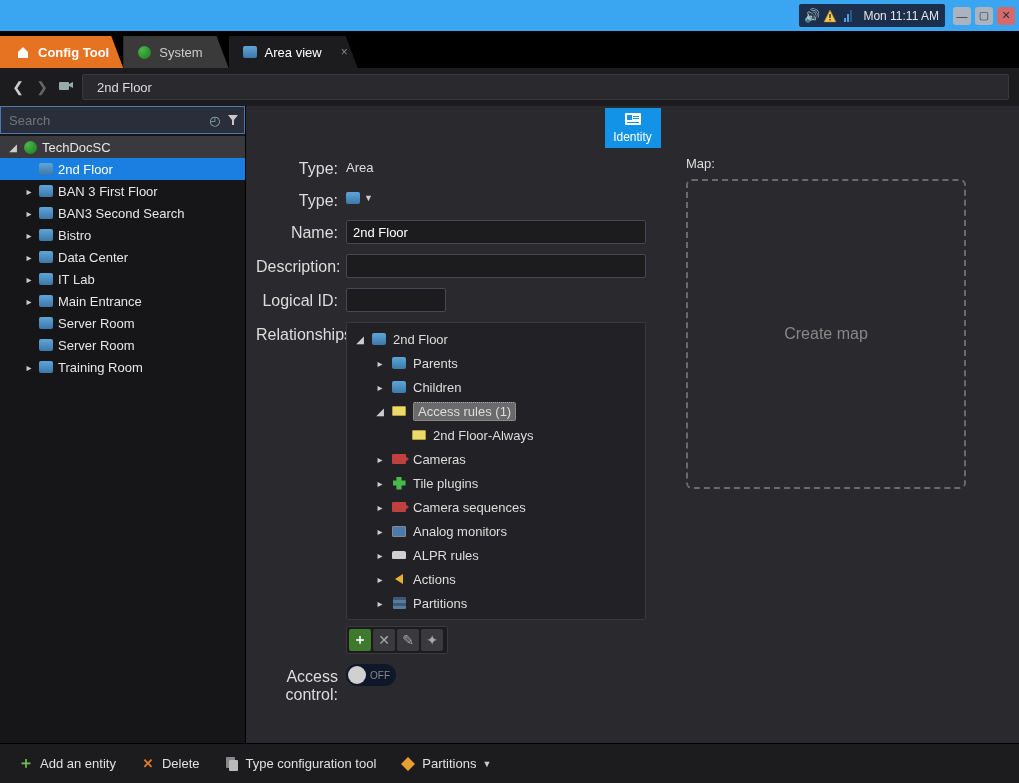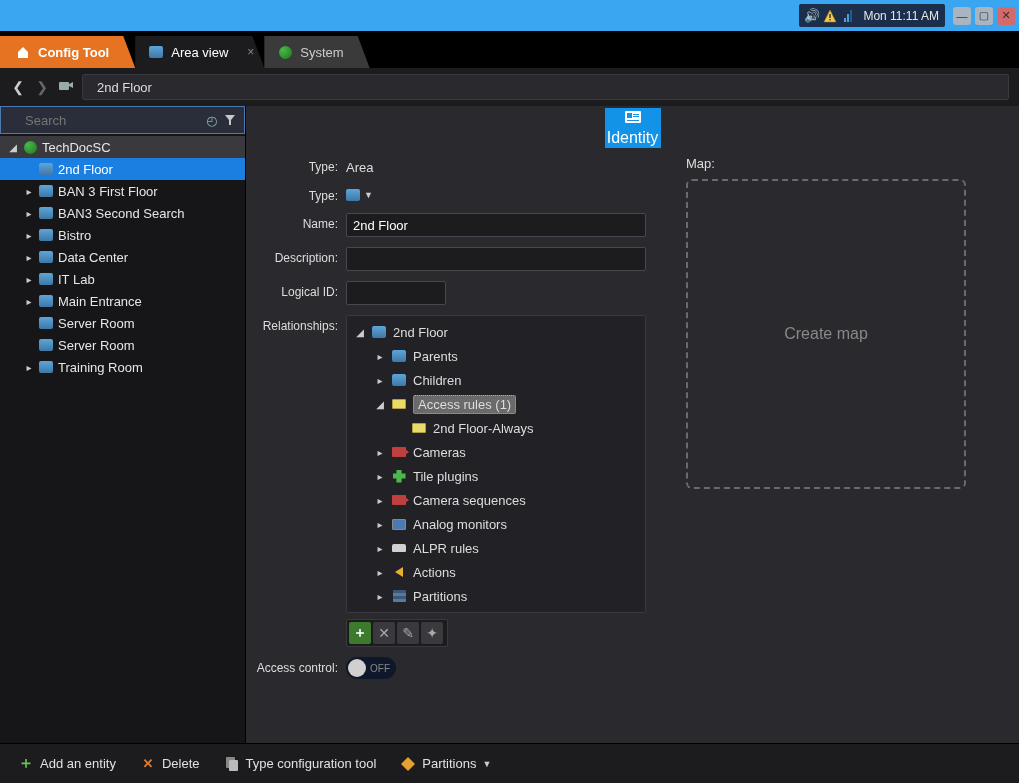--- a/index.html
+++ b/index.html
@@ -55,21 +55,21 @@
   height: 32px;
   display: flex;
   align-items: center;
   gap: 8px;
   padding: 0 20px 0 14px;
   color: #ccc;
   font-size: 13px;
   position: relative;
   clip-path: polygon(0 0, calc(100% - 12px) 0, 100% 100%, 0 100%);
 }
-.tab.config { background: #e57322; color: #fff; font-weight: 600; padding-left: 16px; padding-right: 26px;}
+.tab.config { background: #e57322; color: #fff; font-weight: 600; padding-left: 16px; padding-right: 14px;}
 .tab.system { background: #3a3a3a; padding-right: 26px;}
 .tab.area { background: #1c1c1e; color:#fff; padding-right: 36px;}
 .tab .tab-icon { width:14px; height:14px; display:inline-flex; align-items:center; justify-content:center; }
 .tab .close-x { position:absolute; right:10px; top:9px; font-size:12px; color:#888; }
 
 
 .nav-bar {
   height: 38px;
   background: #1c1c1e;
   display: flex;
@@ -105,21 +105,21 @@
   display: flex;
   flex-direction: column;
   border-right: 1px solid #000;
 }
 .search-row {
   height: 28px;
   background: #2a2e3a;
   border: 1px solid #4a7ab0;
   display: flex;
   align-items: center;
-  padding: 0 20px;
+  padding: 0 4px;
 }
 .search-input {
   flex: 1;
   background: transparent;
   border: none;
   color: #8aa5c0;
   font-size: 13px;
   outline: none;
   padding: 0 4px;
 }
@@ -160,21 +160,21 @@
   display: flex;
   justify-content: center;
   align-items: flex-start;
   padding-top: 2px;
 }
 .subtab {
   width: 56px;
   height: 40px;
   background: #1393e8;
   color: #fff;
-  font-size: 16px;
+  font-size: 12px;
   display: flex;
   flex-direction: column;
   align-items: center;
   justify-content: center;
   gap: 2px;
 }
 
 .form {
   display: flex;
   gap: 20px;
@@ -186,21 +186,21 @@
 .form-row {
   display: flex;
   align-items: flex-start;
   margin-bottom: 10px;
 }
 .form-label {
   width: 90px;
   text-align: right;
   padding-right: 8px;
   color: #ddd;
-  font-size: 12px;
+  font-size: 16px;
   padding-top: 4px;
 }
 .form-value { flex: 1; }
 .text-input {
   width: 300px;
   height: 24px;
   background: #1c1c1e;
   border: 1px solid #484850;
   color: #fff;
   padding: 0 6px;
@@ -370,32 +370,32 @@
 
 <div class="tab-strip">
   <div class="tab config">
     <span class="tab-icon">
       <svg width="14" height="14" viewBox="0 0 14 14">
           <path d="M2 7 L7 2 L12 7 L12 13 L2 13 Z" fill="#fff"></path>
         </svg>
     </span>
     <span>Config Tool</span>
   </div>
+  <div class="tab system">
+    <span class="tab-icon">
+        <span class="ic-globe"></span>
+      </span>
+    <span>System</span>
+  </div>
   <div class="tab area">
     <span class="tab-icon">
         <span class="ic-area"></span>
       </span>
     <span>Area view</span>
     <span class="close-x">×</span>
-  </div>
-  <div class="tab system">
-    <span class="tab-icon">
-        <span class="ic-globe"></span>
-      </span>
-    <span>System</span>
   </div>
 </div>
 
 <div class="nav-bar">
   <span class="nav-arrow">❮</span>
   <span class="nav-arrow" style="color:#666;">❯</span>
   <span class="nav-icon">
     <svg width="16" height="14">
         <rect x="1" y="3" width="10" height="8" fill="#9aa" rx="1"></rect>
         <path d="M11 5 L15 3 L15 9 L11 7 Z" fill="#9aa"></path>

